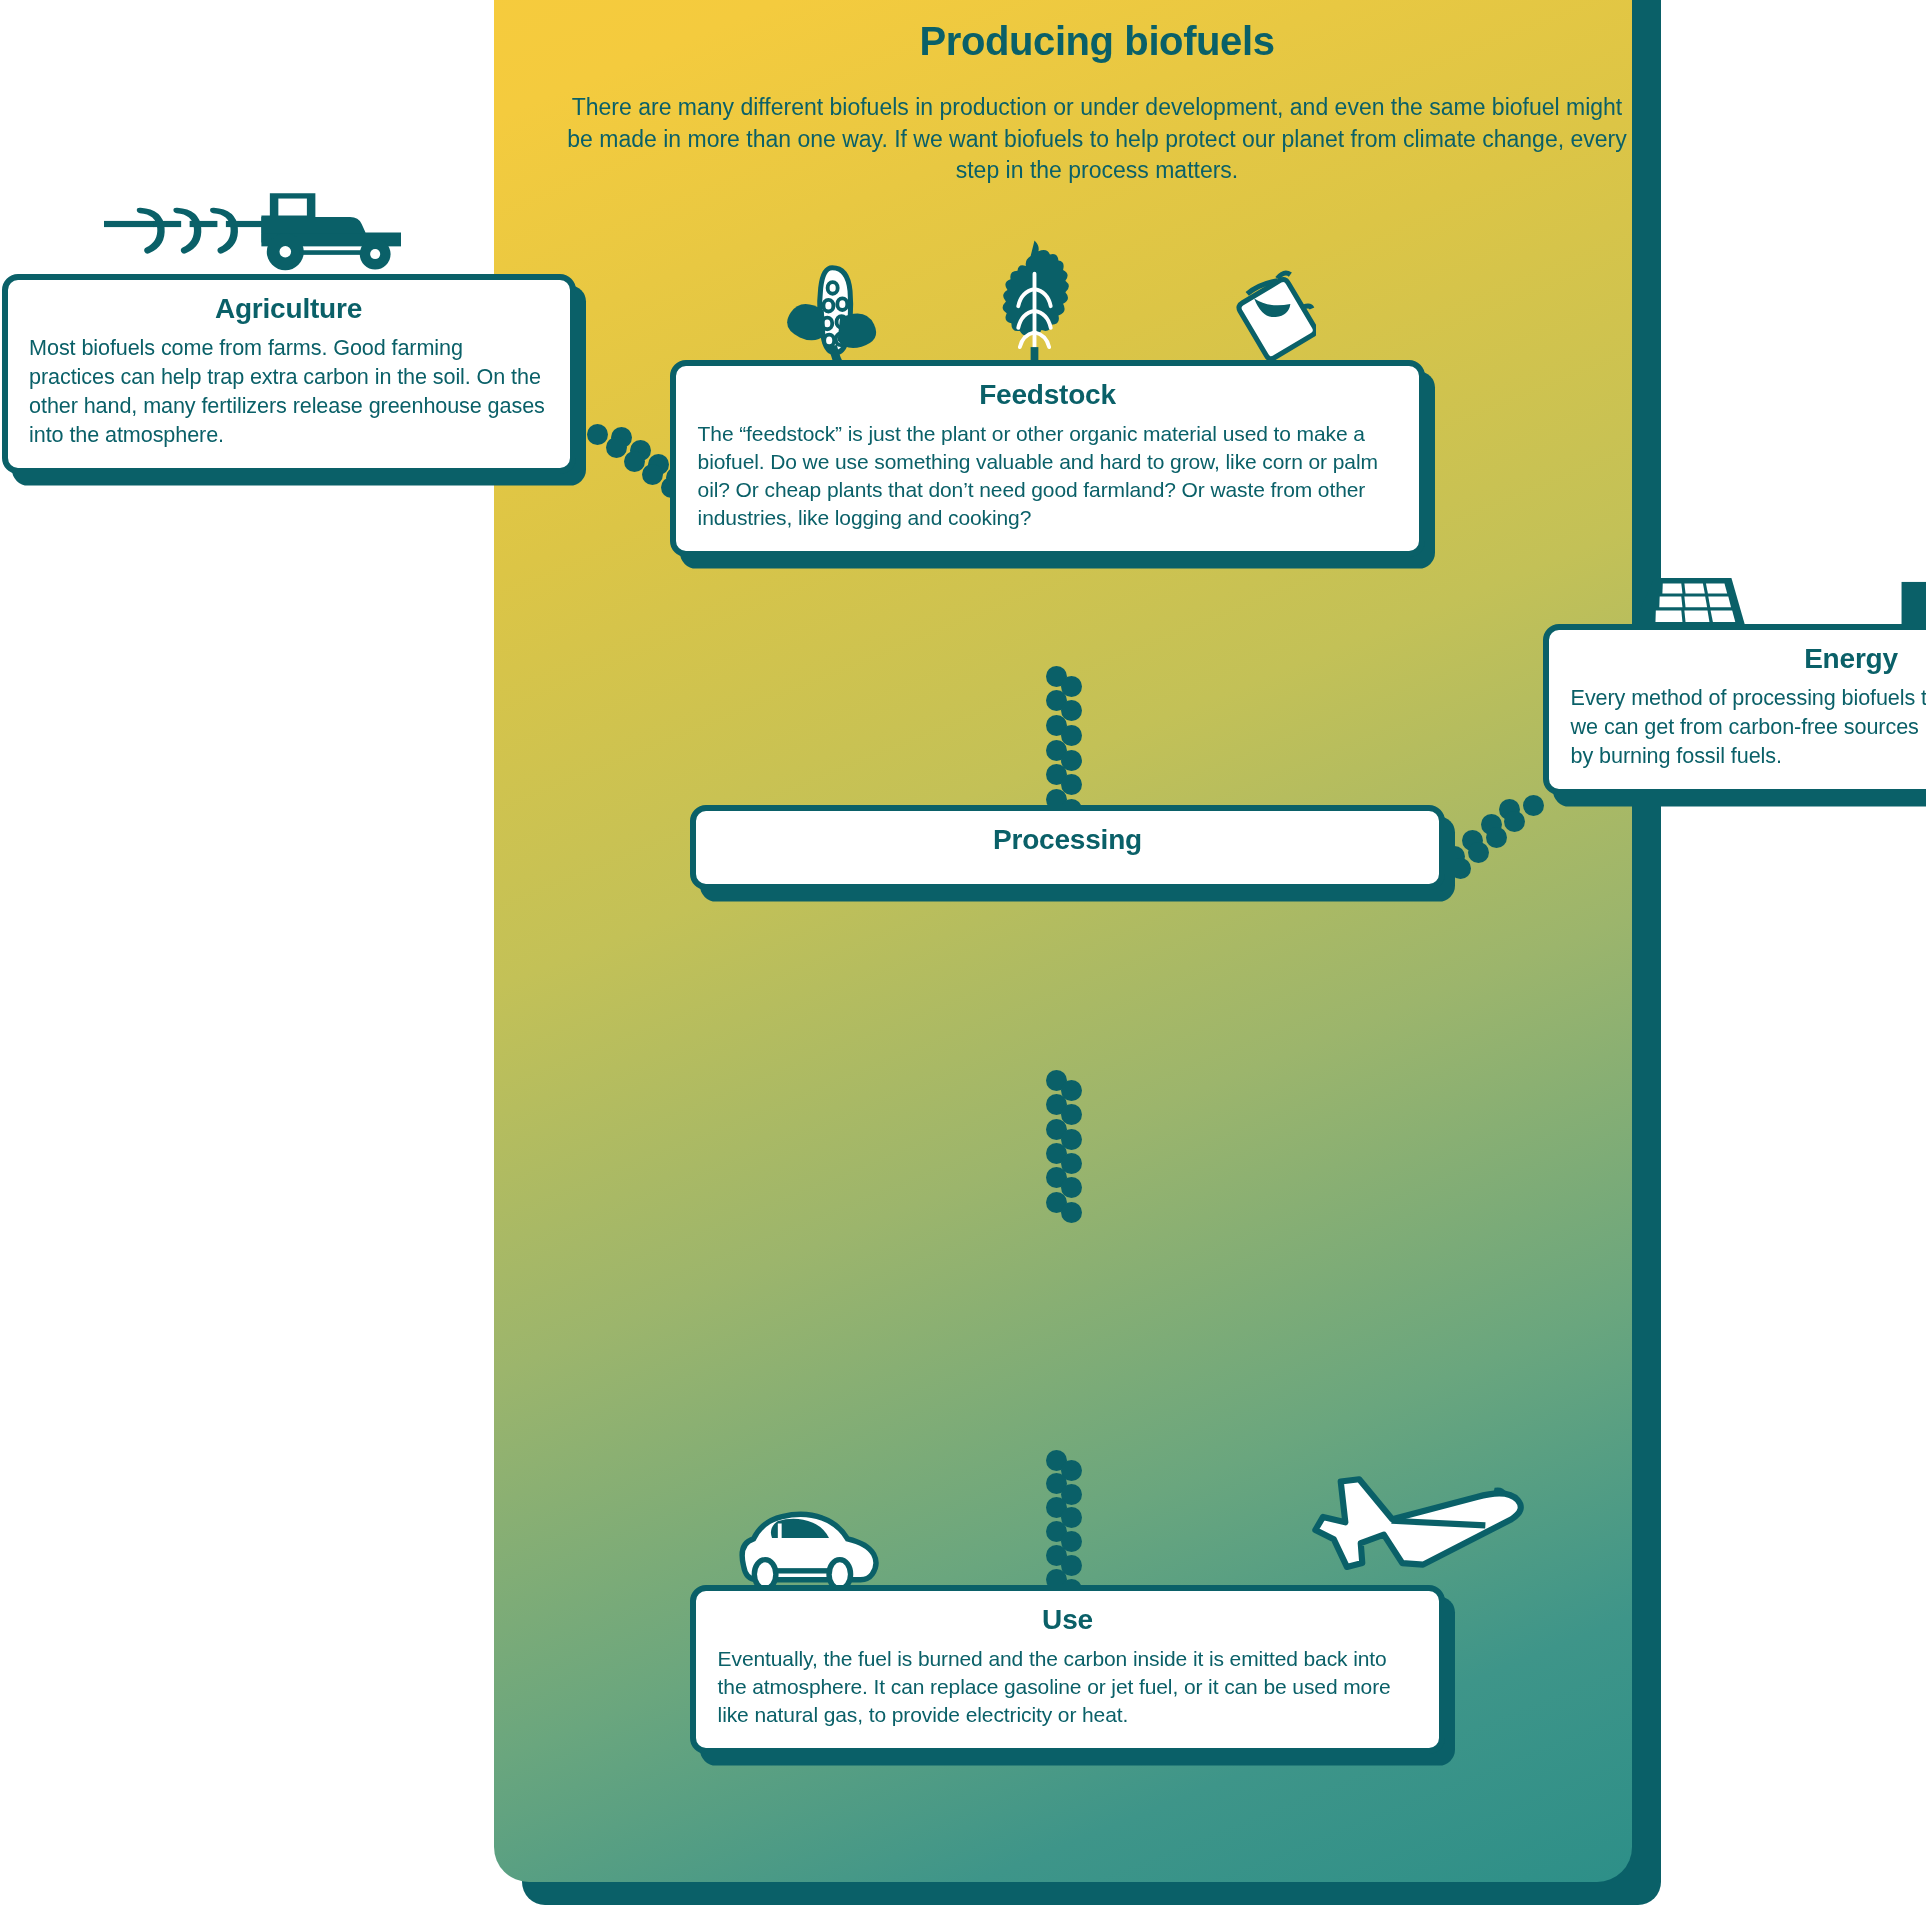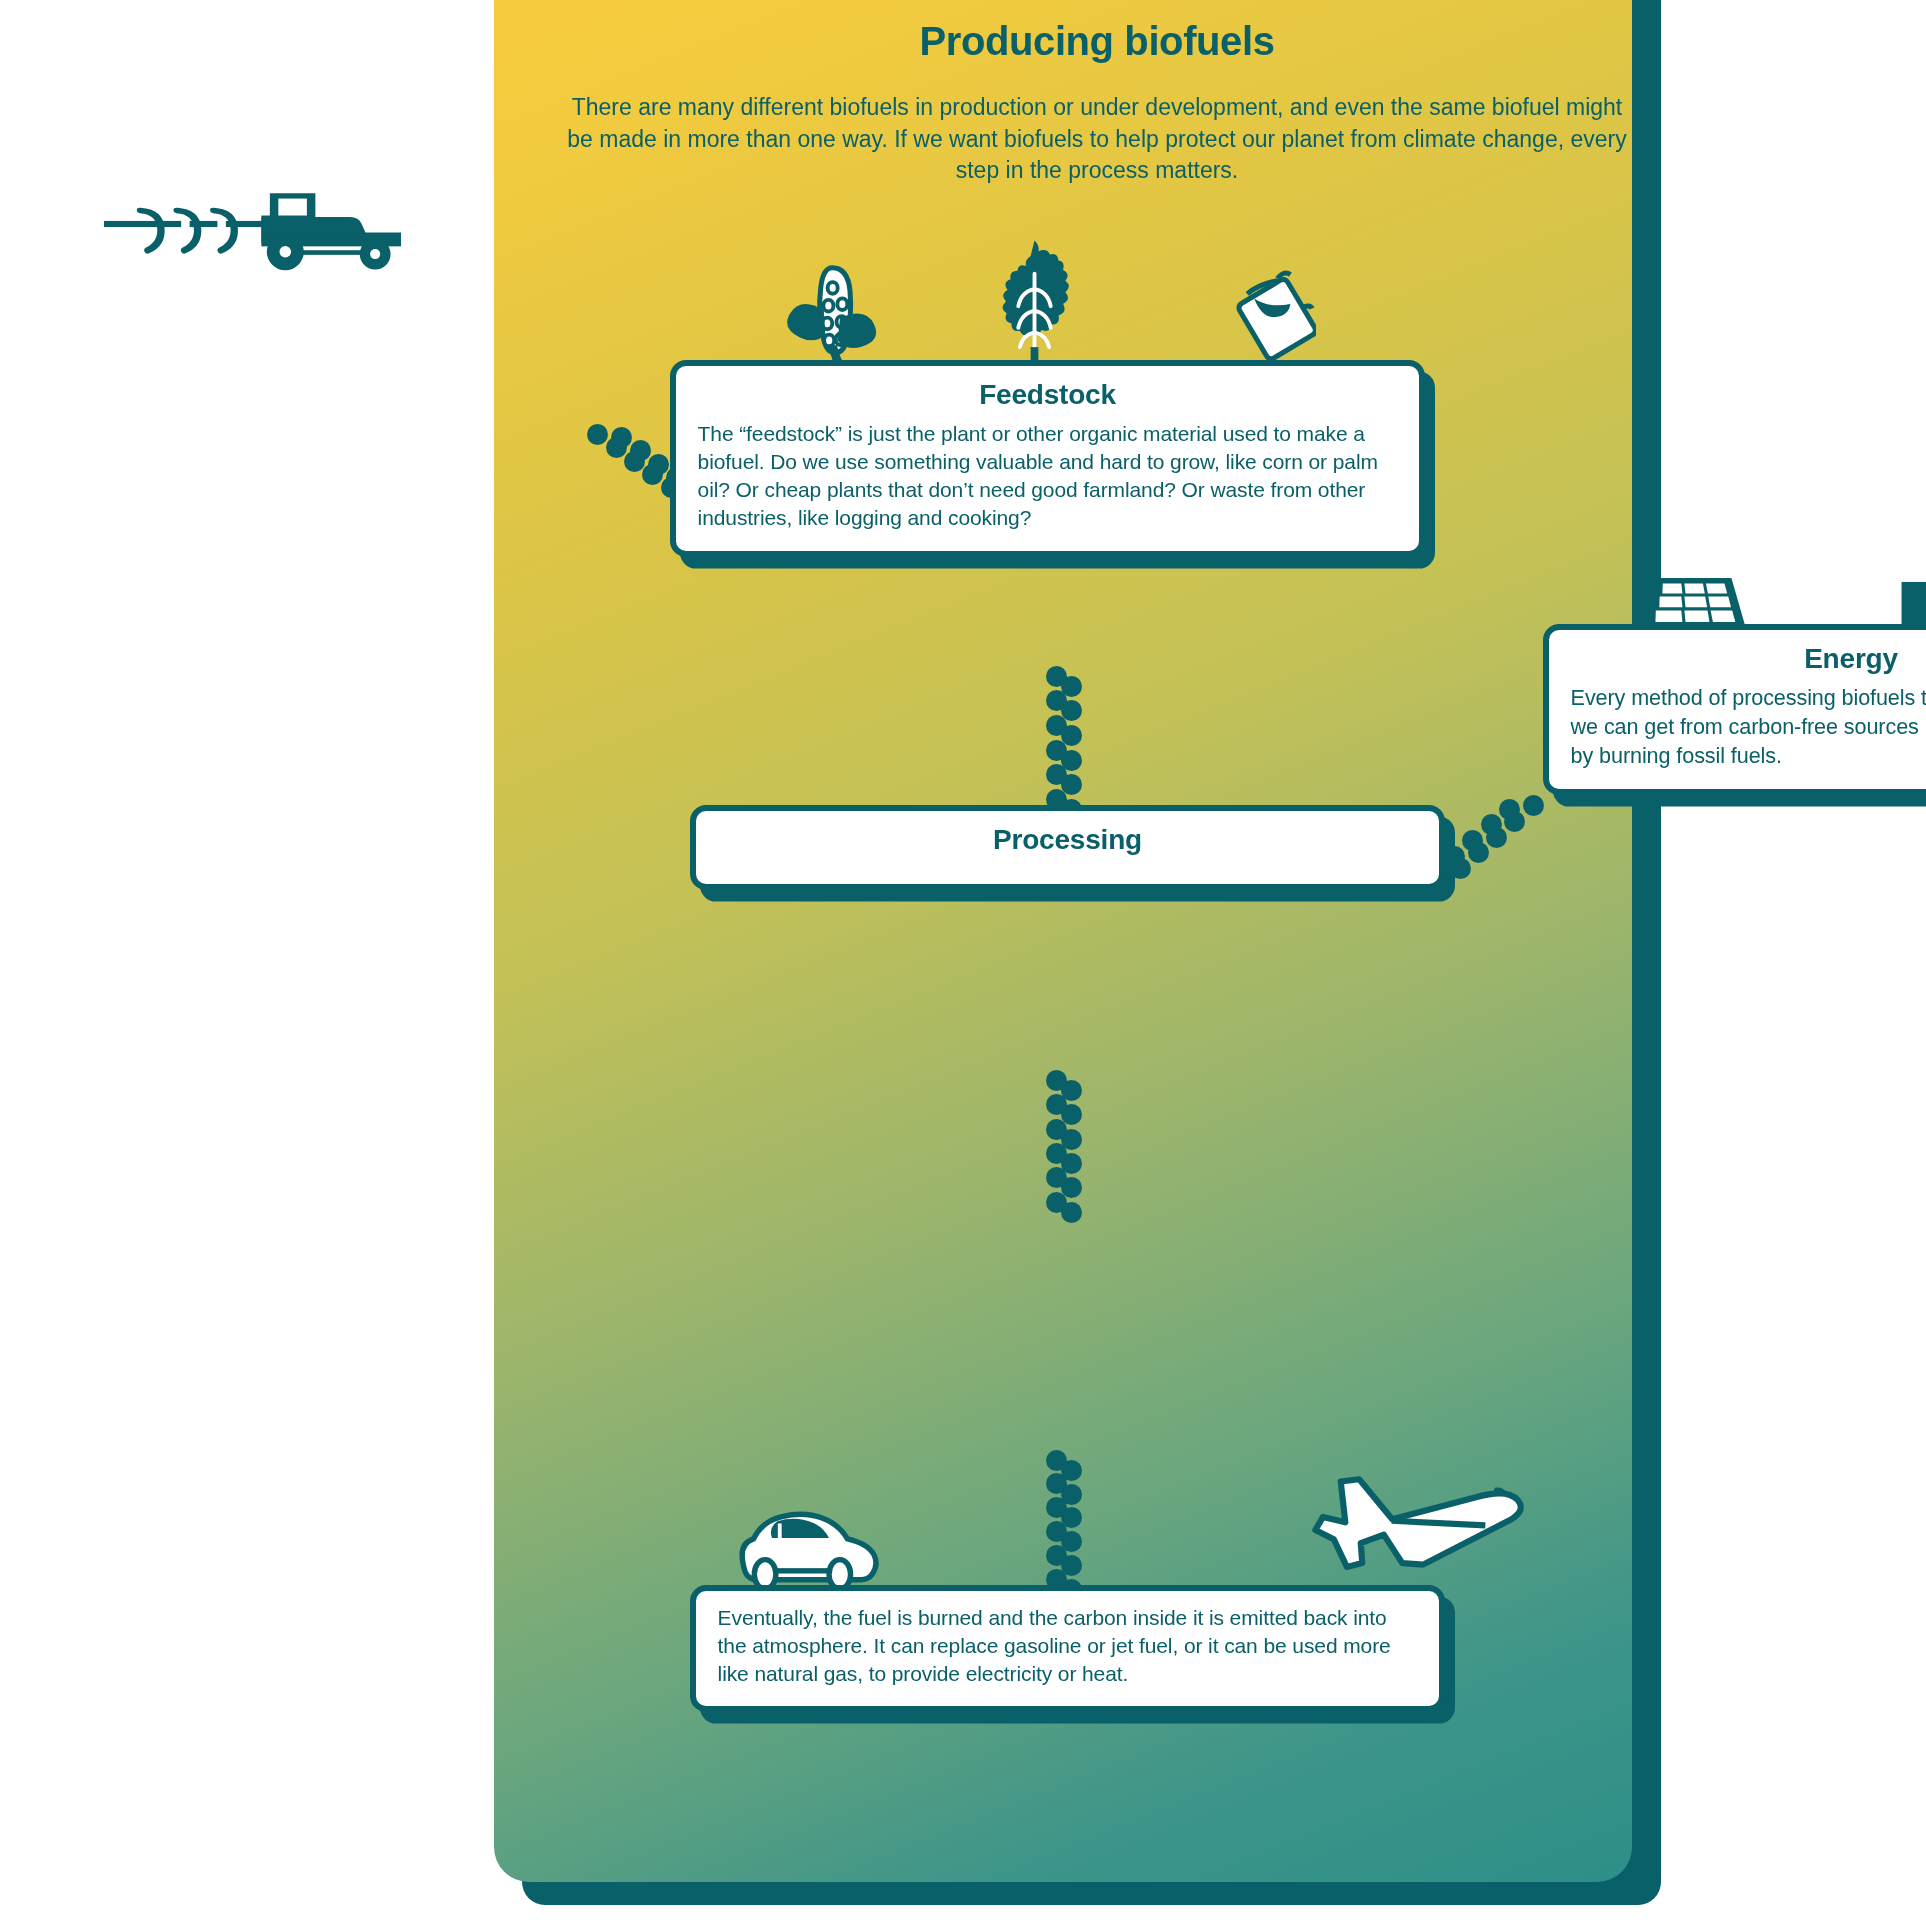--- a/index.html
+++ b/index.html
@@ -295,34 +295,39 @@
 
   <div class="illus" style="left:1302px; top:1470px; width:239px; height:100px;">
     <svg viewBox="0 0 620 260" width="239" height="100">
       <path d="M100 30 l48 -6 l86 104 l220 -58 q80 -22 106 8 q22 26 -16 50 l-230 118
                l-54 -4 l-48 -74 l-60 22 l4 52 l-40 10 l-34 -72 l-48 -24 l20 -34 l58 14 Z" fill="#ffffff" stroke="#0a6068" stroke-width="16" stroke-linejoin="round"></path>
       <path d="M500 46 q22 -4 30 12 q-16 12 -34 6 Z" fill="#0a6068"></path>
       <path d="M232 132 l244 12" stroke="#0a6068" stroke-width="16"></path>
     </svg>
   </div>
 
+  <div class="card" id="card-agriculture">
+    <div class="card-title">Agriculture</div>
+    <div class="card-body">Most biofuels come from farms. Good farming practices can help trap extra carbon in the soil. On the other hand, many fertilizers release greenhouse gases into the atmosphere.</div>
+  </div>
 
   <div class="card" id="card-feedstock">
     <div class="card-title">Feedstock</div>
     <div class="card-body">The “feedstock” is just the plant or other organic material used to make a biofuel. Do we use something valuable and hard to grow, like corn or palm oil? Or cheap plants that don’t need good farmland? Or waste from other industries, like logging and cooking?</div>
   </div>
 
   <div class="card" id="card-energy">
     <div class="card-title">Energy</div>
     <div class="card-body">Every method of processing biofuels takes energy, which we can get from carbon-free sources like solar or wind, or by burning fossil fuels.</div>
   </div>
 
   <div class="card" id="card-processing">
     <div class="card-title">Processing</div>
   </div>
 
 
   <div class="card" id="card-use">
+    <div class="card-title">Use</div>
     <div class="card-body">Eventually, the fuel is burned and the carbon inside it is emitted back into the atmosphere. It can replace gasoline or jet fuel, or it can be used more like natural gas, to provide electricity or heat.</div>
   </div>
 
 </div>
 
 
 </body></html>

